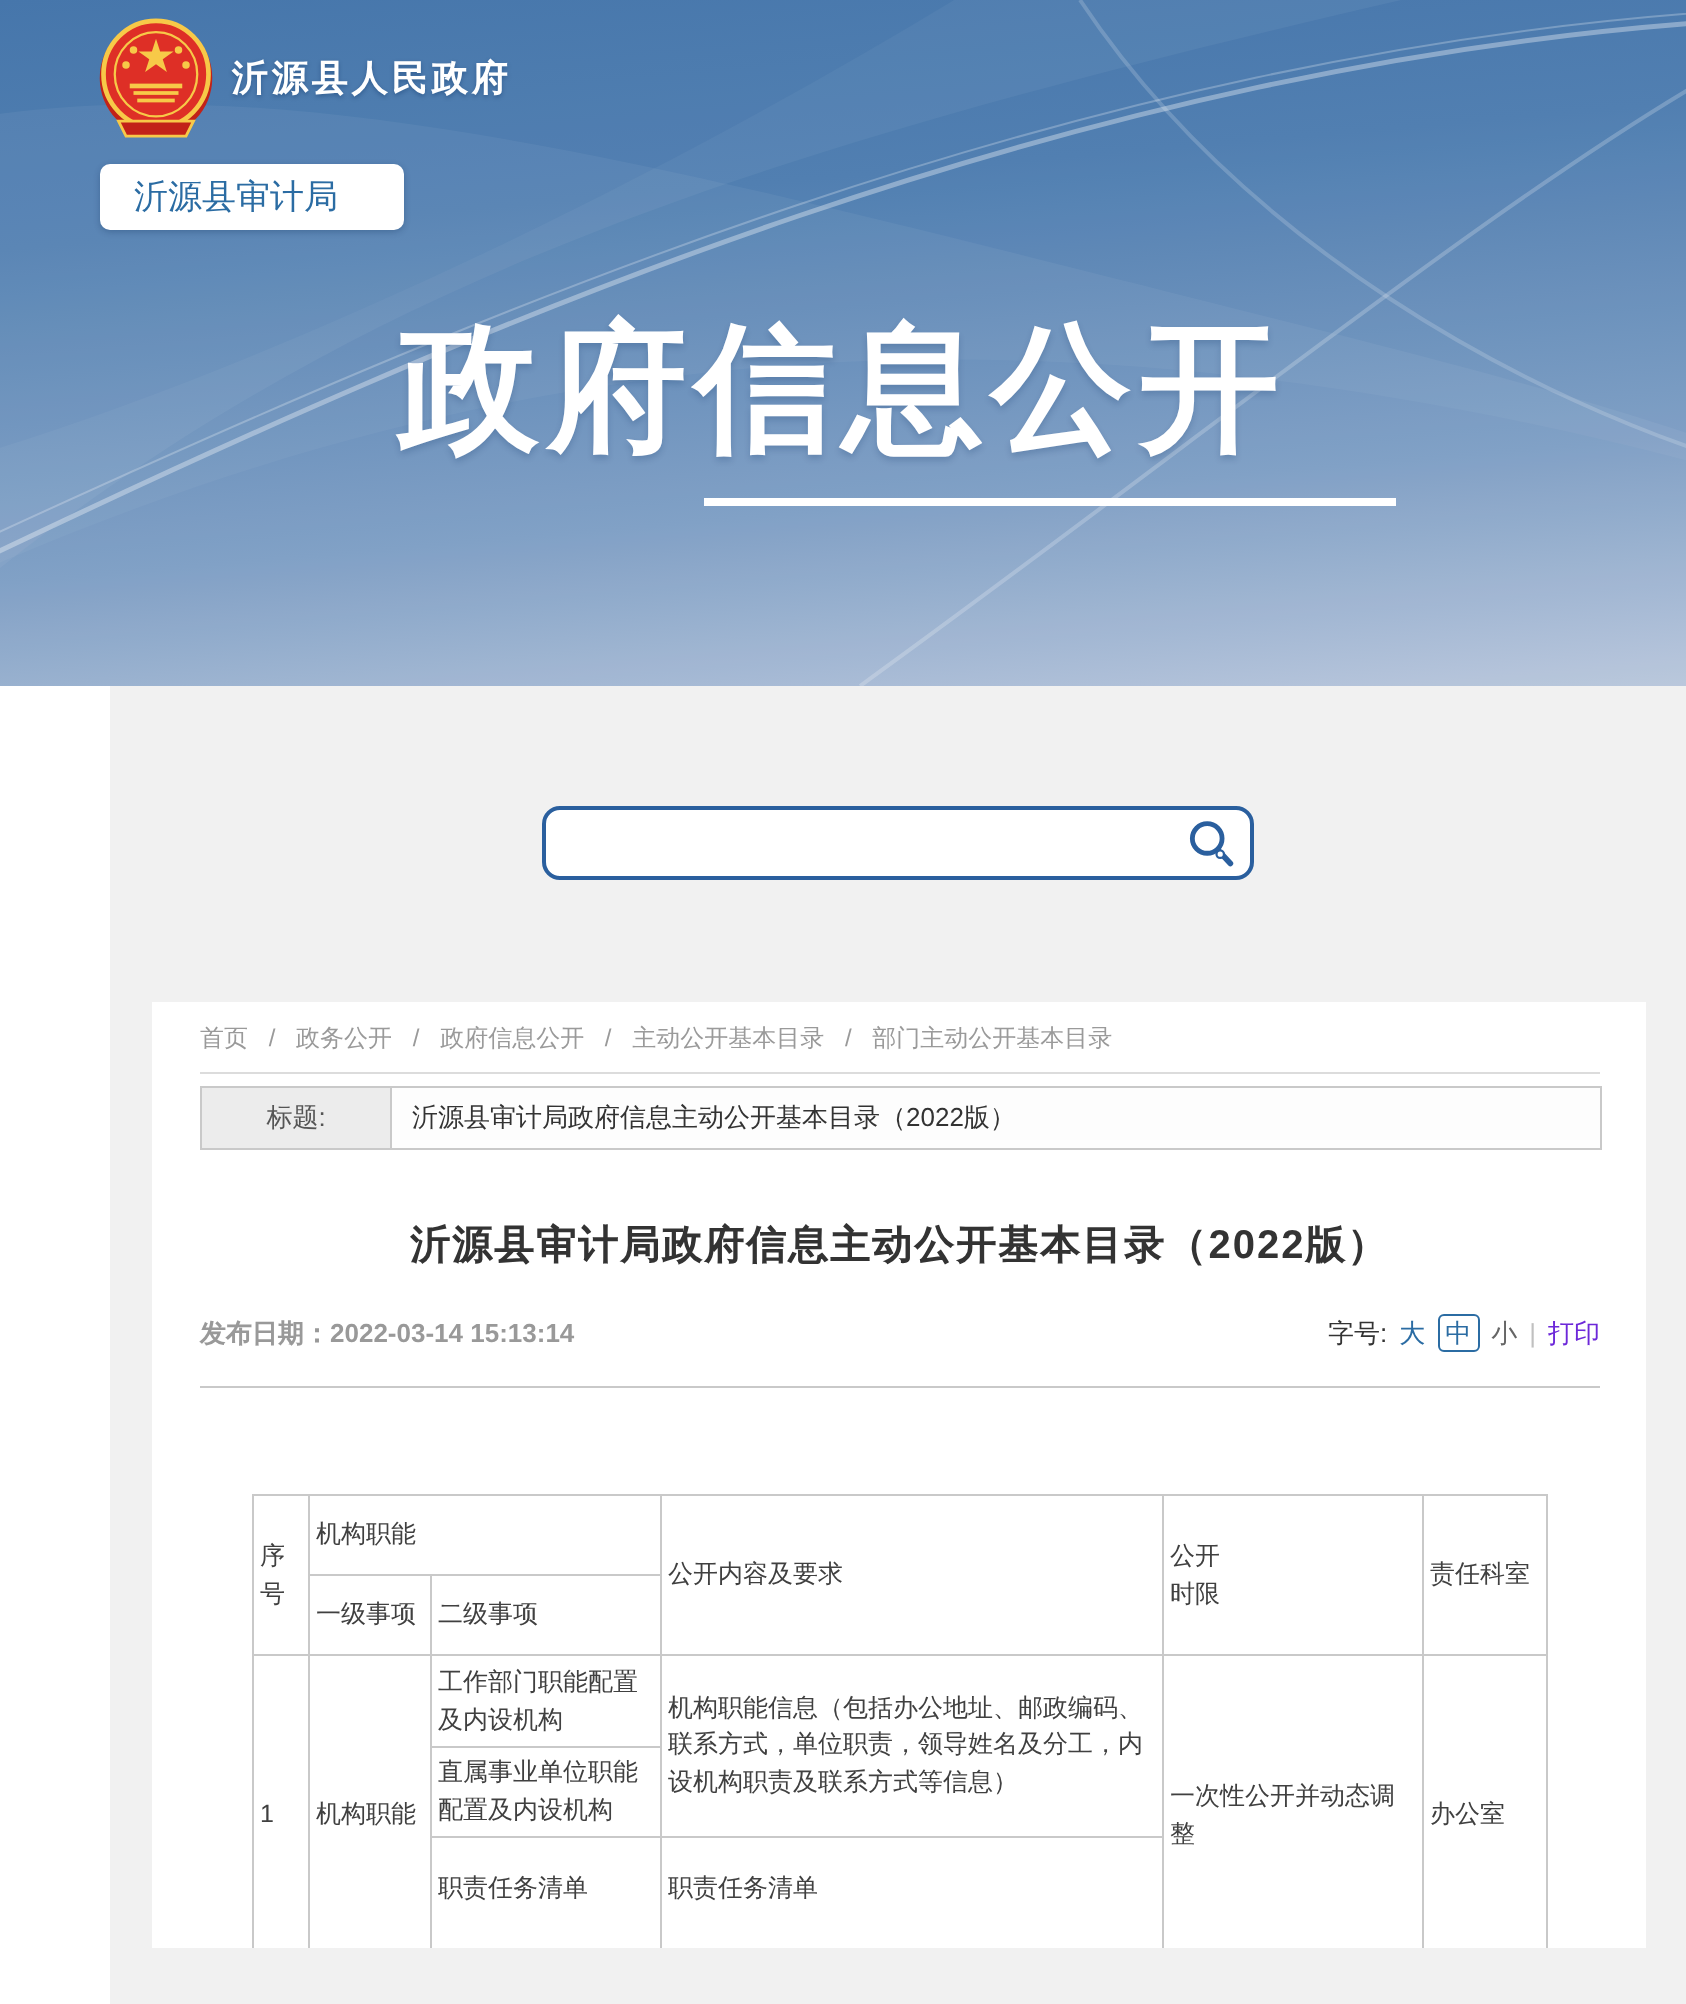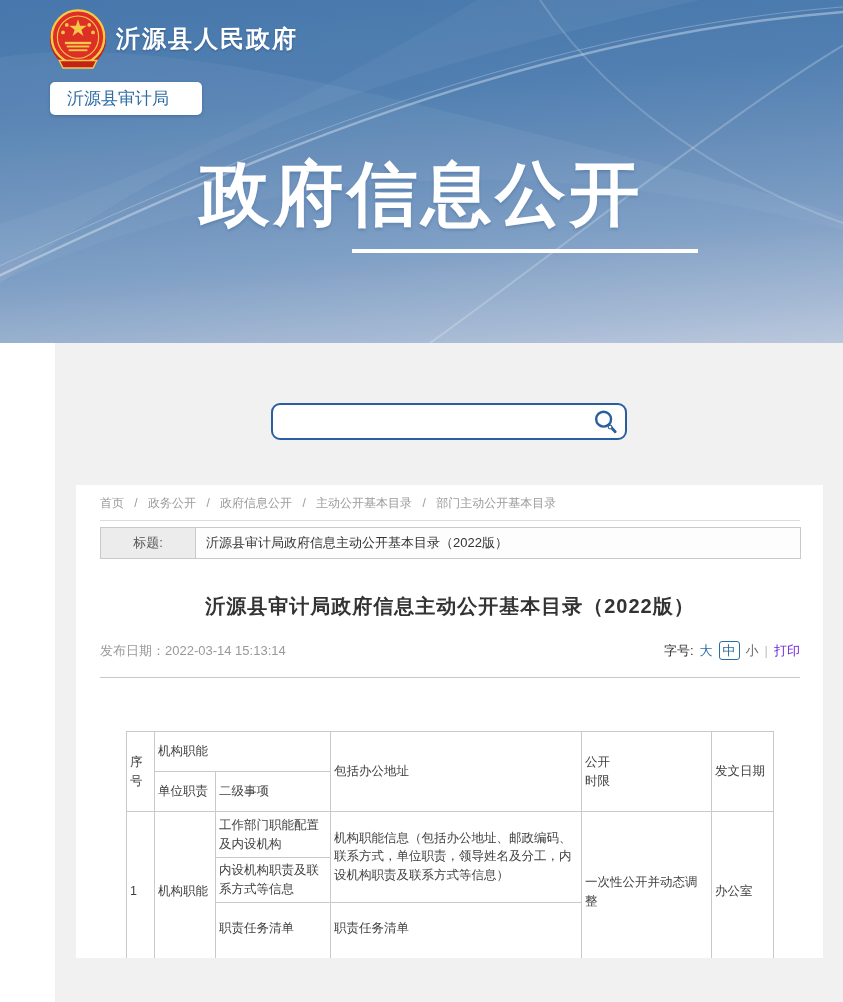--- a/index.html
+++ b/index.html
@@ -7,21 +7,21 @@
     font-family:"Liberation Sans","DejaVu Sans",sans-serif; }
   .page { position:relative; width:843px; height:1002px; overflow:hidden; }
 
   
   .banner { position:absolute; left:0; top:0; width:843px; height:343px;
     background:linear-gradient(175deg,#3d6fa7 0%,#4a7aae 30%,#7b9cc3 70%,#b7c5db 100%);
     overflow:hidden; }
   .banner svg.waves { position:absolute; left:0; top:0; width:100%; height:100%; }
   .brand { position:absolute; left:48px; top:8px; display:flex; align-items:center; cursor:pointer; }
   .emblem { width:60px; height:62px; display:inline-block; }
-  .gov-title { color:#fff; font-size:24px; font-weight:bold; letter-spacing:2px; margin-left:8px;
+  .gov-title { color:#fff; font-size:18px; font-weight:bold; letter-spacing:2px; margin-left:8px;
     text-shadow:0 1px 2px rgba(0,40,90,.35); }
   .dept-btn { position:absolute; left:50px; top:82px; width:152px; height:33px;
     background:#fff; border-radius:5px; color:#2b6ca3; font-size:17px;
     display:flex; align-items:center; padding-left:17px; cursor:pointer;
     box-shadow:0 1px 3px rgba(0,30,70,.25); }
   .banner-title { position:absolute; left:0; top:156px; width:843px; text-align:center;
     color:#fff; font-size:70px; font-weight:bold; letter-spacing:4px; line-height:1.1;
     text-shadow:0 2px 3px rgba(0,40,90,.18); }
   .banner-underline { position:absolute; left:352px; top:249px; width:346px; height:4px; background:#fff; }
 
@@ -31,40 +31,40 @@
   
   .search-box { position:absolute; left:271px; top:403px; width:356px; height:37px;
     background:#fff; border:2px solid #2a5f9e; border-radius:9px;
     display:flex; align-items:center; }
   .search-input { flex:1; height:100%; border:none; outline:none; background:transparent;
     font-size:15px; padding:0 8px 0 12px; color:#333; }
   .search-btn { width:40px; height:100%; border:none; background:transparent; cursor:pointer;
     display:flex; align-items:center; justify-content:center; }
 
   
-  .card { position:absolute; left:76px; top:485px; width:747px; height:473px;
+  .card { position:absolute; left:76px; top:501px; width:747px; height:473px;
     background:#fff; overflow:hidden; }
   .card-inner { padding:9px 23px 0 24px; }
 
   .breadcrumb { font-size:12px; color:#9a9a9a; line-height:16px; padding-top:1px; }
   .breadcrumb .bc-item { color:#9a9a9a; cursor:pointer; }
   .breadcrumb .bc-sep { color:#9a9a9a; margin:0 7px; }
   .bc-divider { border:none; border-top:1px solid #dcdcdc; margin-top:9px; }
 
   table.meta { border-collapse:collapse; table-layout:fixed; width:700px; margin-top:6px;
     font-size:13px; }
   table.meta td { border:1px solid #c9c9c9; height:31px; padding:2px 10px; vertical-align:middle;margin-top:24px; }
   table.meta td.lbl { background:#ececec; color:#555; text-align:center; padding:2px 4px; }
   table.meta td.val { background:#fdfdfd; color:#333; }
 
   .article-title { margin-top:34px; text-align:center; font-size:20px; font-weight:bold;
     color:#333; letter-spacing:1px; }
   .pub-row { margin-top:21px; display:flex; justify-content:space-between; align-items:center;
     font-size:13px; }
-  .pub-date { color:#999; }
+  .pub-date { color:#999;font-weight:bold; }
   .font-tools { color:#333; display:flex; align-items:center; gap:6px; }
   .fs-label { color:#333;margin-left:24px; }
   .fs-large { color:#2b6ca3; cursor:pointer; }
   .fs-medium { color:#2b6ca3; border:1px solid #2b6ca3; border-radius:3px; padding:1px 3px;
     cursor:pointer; line-height:15px; }
   .fs-small { color:#666; cursor:pointer; }
   .tool-sep { color:#c0c0c0; }
   .print-btn { color:#6d28d9; cursor:pointer; }
   .pub-divider { border:none; border-top:1px solid #c9c9c9; margin-top:17px; }
 
@@ -186,39 +186,39 @@
             <col style="width:61px">
             <col style="width:115px">
           <col style="width:251px">
             <col style="width:130px">
             <col style="width:62px">
         </colgroup>
         <tbody>
             <tr class="hrowA">
           <td rowspan="2">序号</td>
           <td colspan="2">机构职能</td>
-          <td rowspan="2">包括办公地址</td>
+          <td rowspan="2">公开内容及要求</td>
           <td rowspan="2" class="prelines">公开
 时限</td>
-          <td rowspan="2">发文日期</td>
+          <td rowspan="2">责任科室</td>
         </tr>
         <tr class="hrowB">
-          <td>单位职责</td>
+          <td>一级事项</td>
           <td>二级事项</td>
         </tr>
         <tr style="height:46px;">
           <td rowspan="3">1</td>
           <td rowspan="3">机构职能</td>
           <td>工作部门职能配置及内设机构</td>
           <td rowspan="2">机构职能信息（包括办公地址、邮政编码、联系方式，单位职责，领导姓名及分工，内设机构职责及联系方式等信息）</td>
           <td rowspan="3">一次性公开并动态调整</td>
           <td rowspan="3">办公室</td>
         </tr>
         <tr style="height:44px;">
-          <td>内设机构职责及联系方式等信息</td>
+          <td>直属事业单位职能配置及内设机构</td>
         </tr>
         <tr style="height:70px;">
           <td style="vertical-align:top; padding-top:16px;">职责任务清单</td>
           <td style="vertical-align:top; padding-top:16px;">职责任务清单</td>
         </tr>
       </tbody>
         </table>
 
     </div>
   </main>

